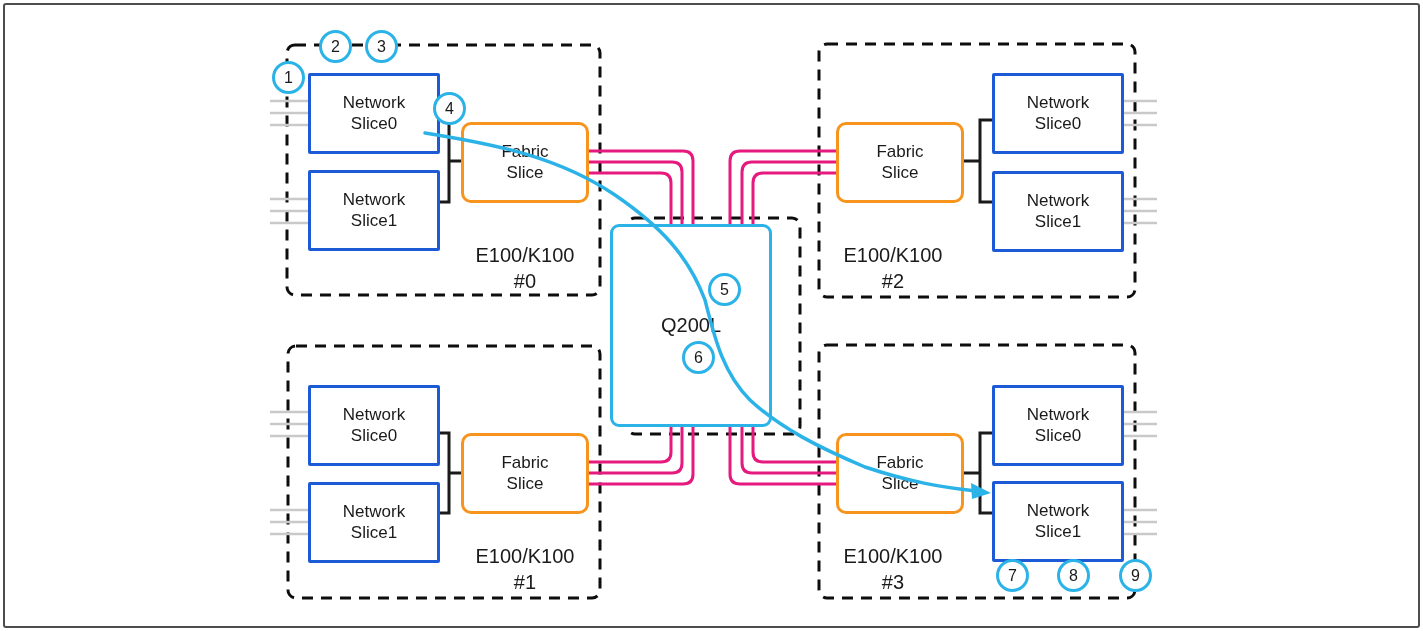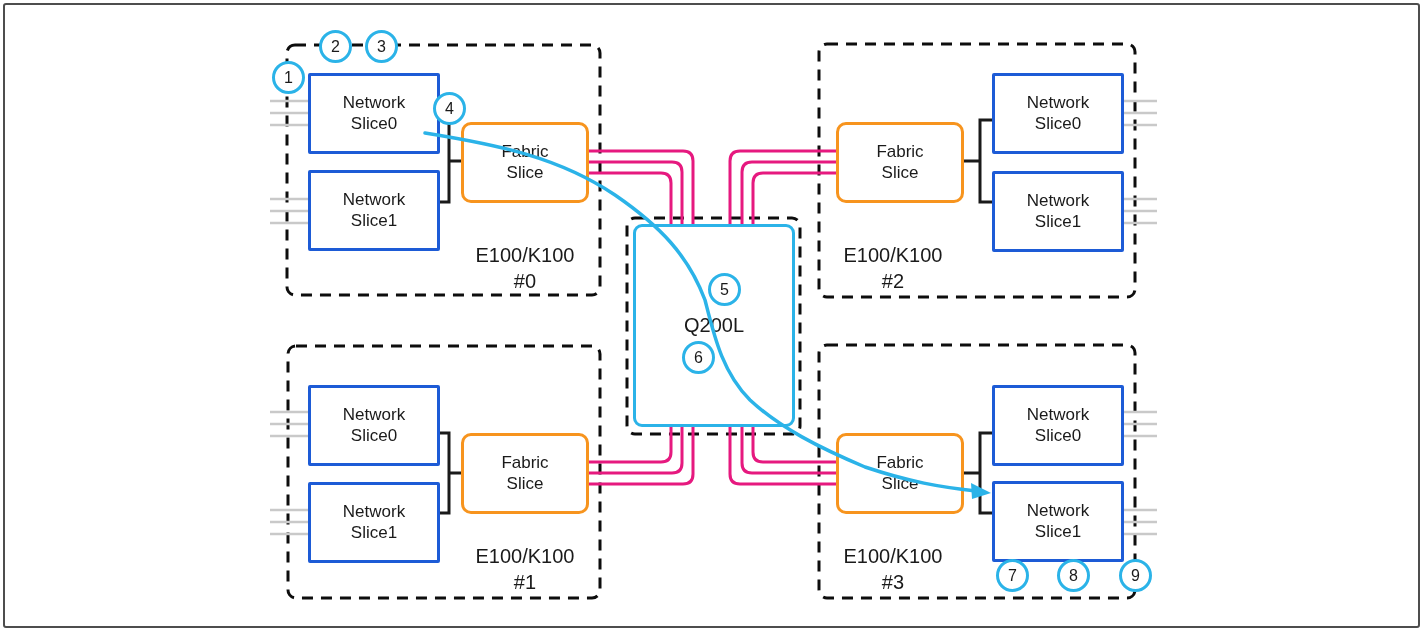--- a/index.html
+++ b/index.html
@@ -158,21 +158,21 @@
   </div>
   <div class="box net-box" style="left:992px;top:481px">
     <span>Network</span>
     <span>Slice1</span>
   </div>
   <div class="chassis-label" style="left:893px;top:569px">
     <div>E100/K100</div>
     <div>#3</div>
   </div>
 
-  <div class="box center-box" style="left:633px;top:224px">
+  <div class="box center-box" style="left:610px;top:224px">
     <span>Q200L</span>
   </div>
 
   <svg class="layer overlay-layer" viewBox="0 0 1423 631">
     <path d="M425 133 C 500 145, 560 158, 615 195 C 660 226, 688 255, 705 300 C 714 335, 722 372, 750 400 C 780 428, 820 448, 865 467 C 910 482, 940 487, 976 491" fill="none" stroke-width="3.5" stroke-linecap="round" style="stroke:var(--flow-arrow)"></path>
     <polygon points="991,493 971,483 972,499" style="fill:var(--flow-arrow)"></polygon>
   </svg>
 
   <div class="marker" style="left:272px;top:61px">
       <span>1</span>

